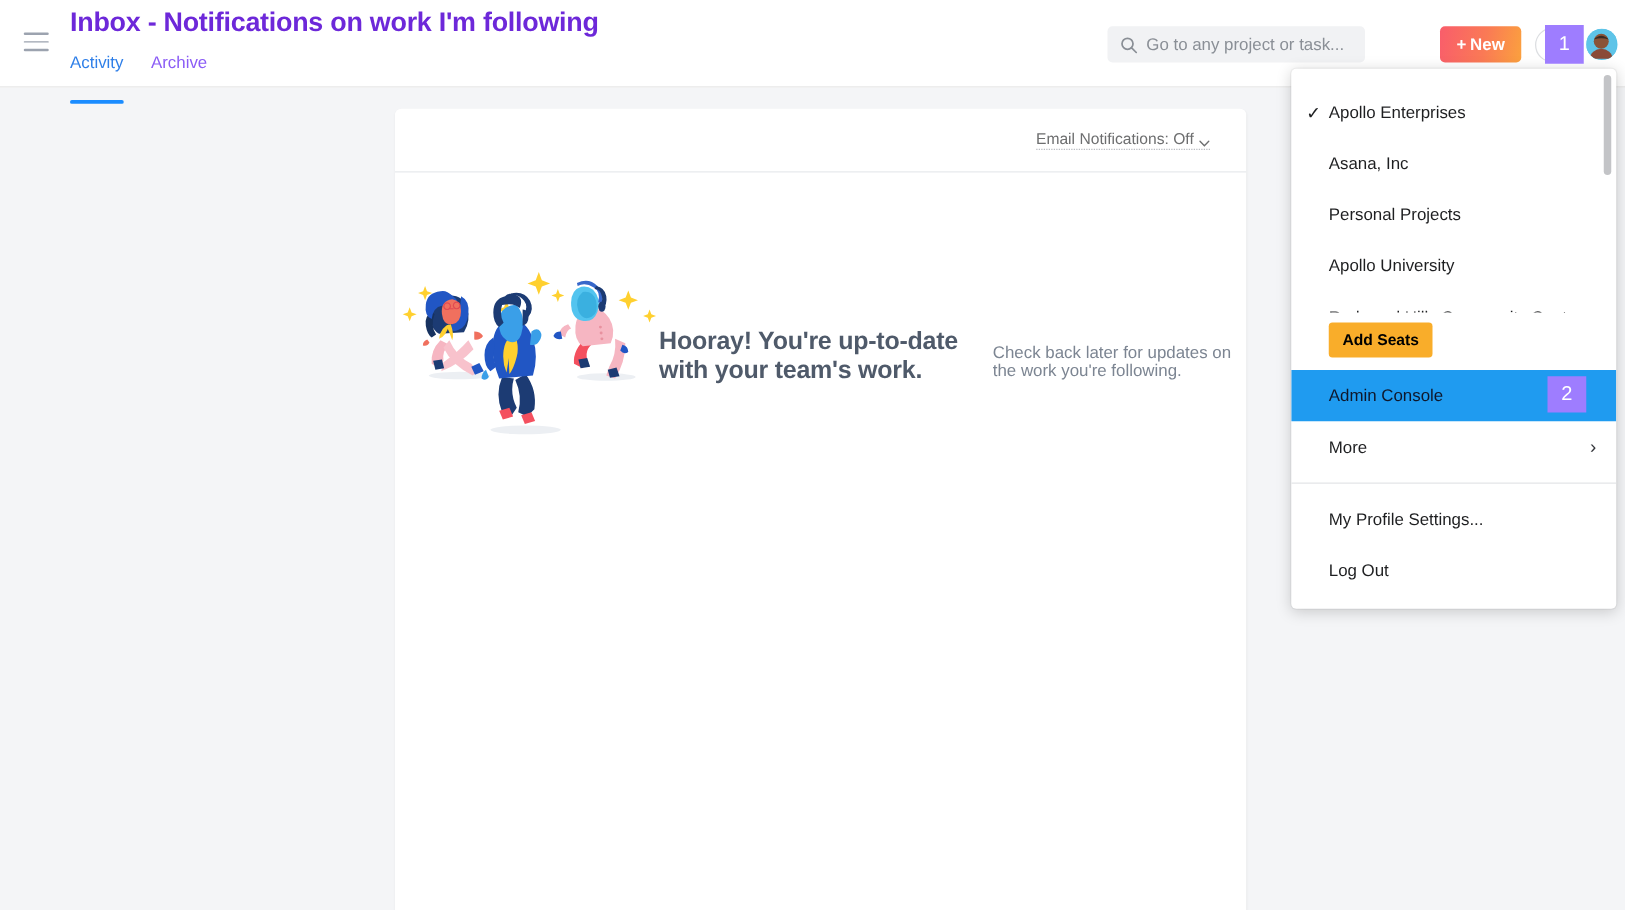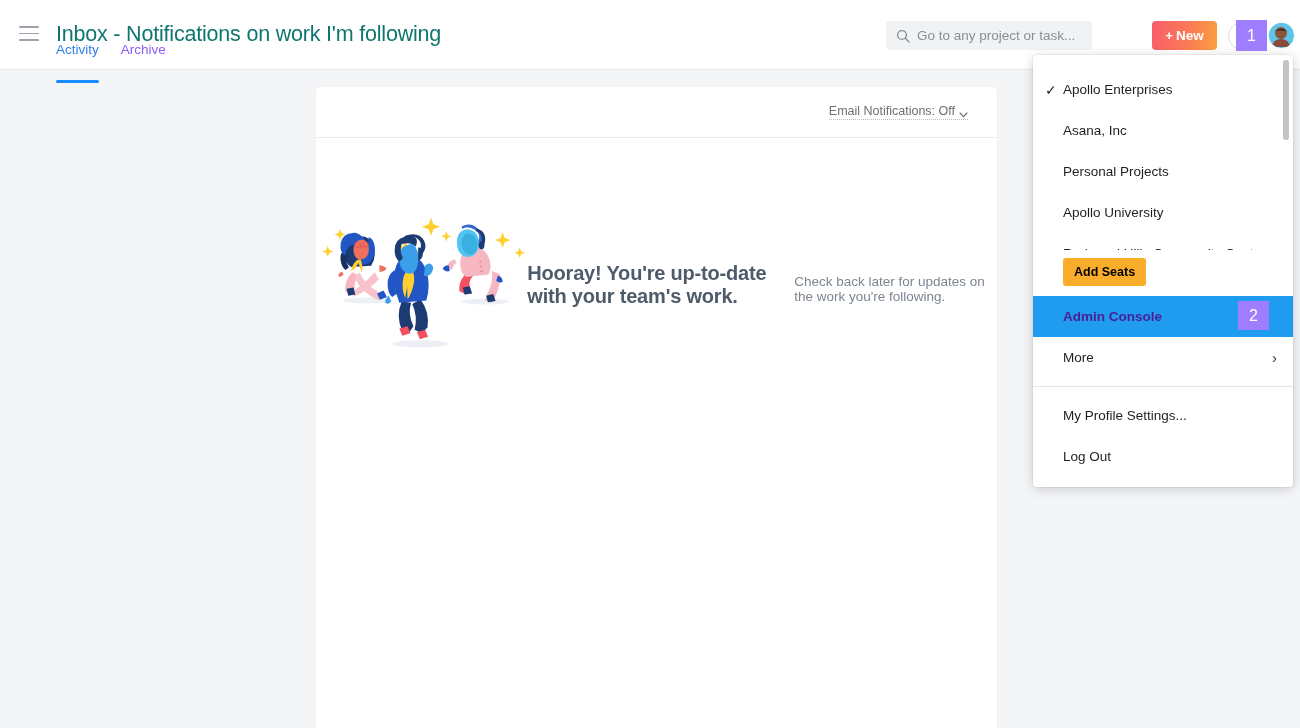--- a/index.html
+++ b/index.html
@@ -18,23 +18,23 @@
   }
   .hamburger {
     position: absolute; left: 19px; top: 26px; width: 20px; height: 16px;
     cursor: pointer;
   }
   .hamburger i {
     display: block; height: 1.5px; background: #9ca3af;
     margin-bottom: 5px; border-radius: 1px;
   }
   .page-title {
-    position: absolute; left: 56px; top: 22px;
-    font-size: 21.5px; color: #0f766e; letter-spacing: -0.2px;
-    white-space: nowrap; font-weight: 400;
+    position: absolute; left: 56px; top: 6px;
+    font-size: 21.5px; color: #6d28d9; letter-spacing: -0.2px;
+    white-space: nowrap; font-weight: 700;
   }
   .tabs { position: absolute; left: 56px; top: 42px; display: flex; gap: 22px; }
   .tab {
     font-size: 13.5px; color: #8b5cf6; padding-bottom: 5px;
     cursor: pointer; position: relative; white-space: nowrap;
   }
   .tab.active { color: #2f7fe8; }
   .tab.active:after {
     content: ""; position: absolute; left: 0; right: 0; bottom: -21px;
     height: 3px; background: #1a8cff; border-radius: 2px;
@@ -138,21 +138,21 @@
     background: #f9ad2a; color: #000000; border: none; cursor: pointer;
     font-family: inherit; font-size: 12.5px; font-weight: 700;
     padding: 7px 11px; border-radius: 3px;
   }
 
   .dd-item {
     height: 41px; display: flex; align-items: center;
     padding: 0 16px 0 30px; font-size: 13.5px; color: #1e1f21;
     cursor: pointer; justify-content: space-between; white-space: nowrap;
   }
-  .dd-item.highlight { background: #1f9bf0; color: #4c1d95; font-weight: 700; }
+  .dd-item.highlight { background: #1f9bf0; color: #0f172a; font-weight: 400; }
   .dd-divider { height: 1px; background: #e3e5e8; margin: 8px 0; }
   .chev-right { color: #33353a; font-size: 15px; }
 </style>
 </head>
 <body>
 
 <div id="app">
 
   <div class="topbar">
 

